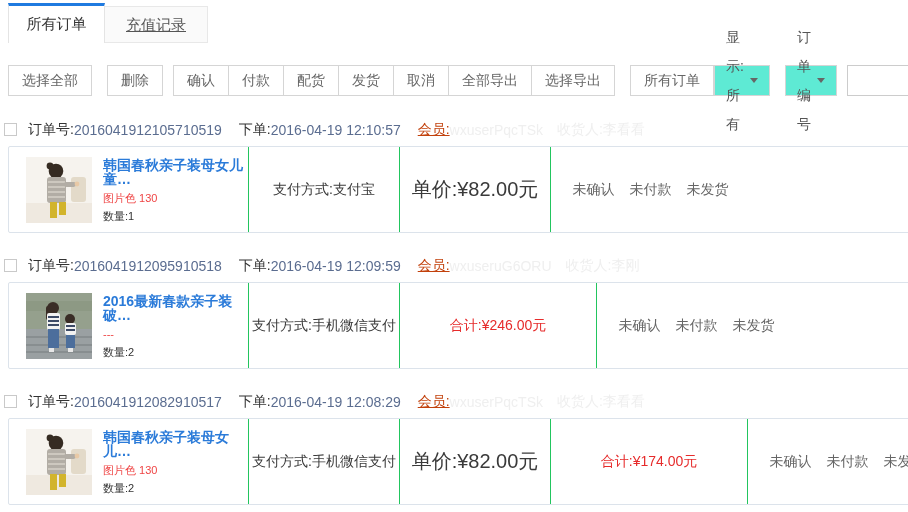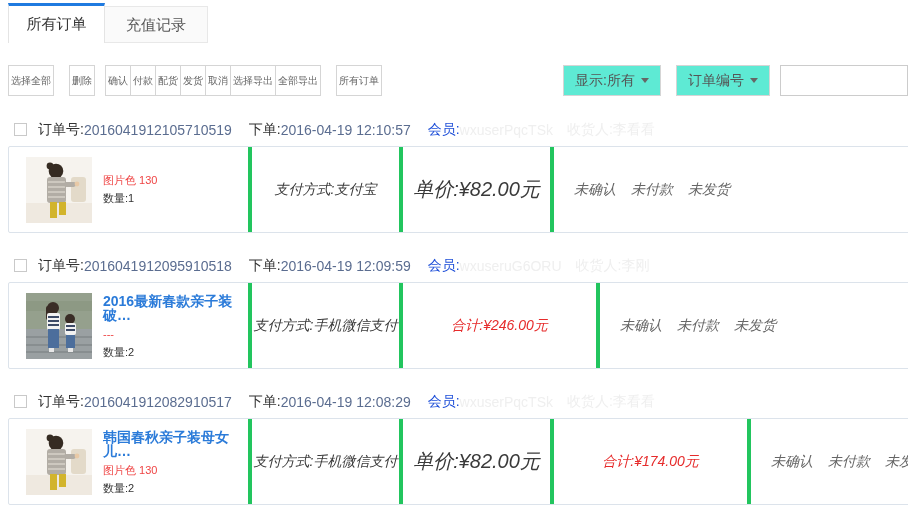--- a/index.html
+++ b/index.html
@@ -5,55 +5,55 @@
   * { margin:0; padding:0; box-sizing:border-box; }
   html,body { width:908px; height:512px; overflow:hidden; background:#fff;
     font-family:"Liberation Sans","DejaVu Sans",sans-serif; }
 
   
   .tabbar { display:flex; align-items:flex-end; padding-left:8px; height:43px; }
   .tab { text-align:center; font-size:15px; cursor:pointer; }
   .tab-active { width:97px; height:40px; line-height:36px; color:#333; background:#fff;
     border-left:1px solid #e4e4e4; border-right:1px solid #e4e4e4; border-top:3px solid #1f7ae0; }
   .tab-inactive { width:103px; height:37px; line-height:35px; color:#555; background:#fafafa;
-    border:1px solid #e8e8e8; border-left:none; }
+    border:1px solid #e8e8e8; border-left:none;text-decoration:underline; }
 
   
   .toolbar { display:flex; align-items:center; padding-left:8px; margin-top:22px; height:31px; }
-  .btn { height:31px; line-height:29px; padding:0 2px; font-size:10px; color:#666;
+  .btn { height:31px; line-height:29px; padding:0 13px; font-size:14px; color:#666;
     background:#fff; border:1px solid #d5d5d5; cursor:pointer; white-space:nowrap; }
   .btn-sep { margin-left:15px; }
   .btn-group { display:flex; margin-left:10px; }
   .btn-group .btn + .btn { margin-left:-1px; }
   .toolbar-spacer { flex:1; }
   .dropdown { display:flex; align-items:center; gap:6px; height:31px; line-height:29px;
     padding:0 11px; font-size:14px; color:#555; background:#5eead4; border:1px solid #d5d5d5; cursor:pointer; }
   .caret { width:0; height:0; border-left:4px solid transparent; border-right:4px solid transparent;
     border-top:5px solid #666; display:inline-block; }
   .search-input { height:31px; width:128px; margin-left:10px; border:1px solid #ccc;
     padding:0 8px; font-size:14px; color:#333; outline:none; }
 
   
-  .order-head { display:flex; align-items:center; padding-left:14px; height:33px; font-size:14px; }
+  .order-head { display:flex; align-items:center; padding-left:4px; height:33px; font-size:14px; }
   .oh-first { margin-top:17px; }
   .oh-next { margin-top:16px; }
   .checkbox { width:13px; height:13px; border:1px solid #c9c9c9; background:#fff;
     margin-right:11px; flex:0 0 auto; cursor:pointer; }
   .oh-label { color:#333; }
   .oh-value { color:#5b6d90; }
   .oh-gap { width:17px; }
-  .oh-member-label { color:#1d4ed8; }
+  .oh-member-label { color:#c2410c;text-decoration:underline; }
   .oh-faint { color:#efefef; }
   .oh-faint-gap { width:14px; }
 
   
   .order-card { display:flex; width:940px; height:87px; margin-left:8px;
     border:1px solid #dce3eb; border-radius:2px; background:#fff; }
   .col { display:flex; align-items:center; justify-content:center; height:100%; }
-  .col + .col { border-left:4px solid #22c55e;font-style:italic; }
+  .col + .col { border-left:1px solid #22c55e; }
   .col-product { width:239px; justify-content:flex-start; padding-left:17px; }
   .col-pay   { width:151px; font-size:14px; color:#3a3a3a; }
   .col-unit  { width:151px; font-size:20px; color:#3a3a3a; }
   .col-total { width:197px; font-size:14px; color:#e62b2b; }
   .col-status{ width:200px; gap:15px; font-size:14px; color:#666; }
 
   .thumb { width:66px; height:66px; flex:0 0 auto; }
   .p-info { margin-left:11px; line-height:1; }
   .p-title { display:block; color:#2b7bd9; font-size:14px; font-weight:bold;
     text-decoration:none; margin-bottom:7px; cursor:pointer; }
@@ -70,22 +70,22 @@
 
 <div class="toolbar">
   <button class="btn">选择全部</button>
   <button class="btn btn-sep">删除</button>
   <div class="btn-group">
     <button class="btn">确认</button>
     <button class="btn">付款</button>
     <button class="btn">配货</button>
     <button class="btn">发货</button>
     <button class="btn">取消</button>
+    <button class="btn">全部导出</button>
     <button class="btn">选择导出</button>
-    <button class="btn">全部导出</button>
   </div>
   <button class="btn btn-sep">所有订单</button>
   <div class="toolbar-spacer"></div>
   <div class="dropdown">
     <span>显示:所有</span>
     <span class="caret"></span>
   </div>
   <div class="dropdown btn-sep">
     <span>订单编号</span>
     <span class="caret"></span>
@@ -115,20 +115,21 @@
       <circle cx="24" cy="9" r="3.4" fill="#352b22"></circle>
       <circle cx="30" cy="14" r="7.3" fill="#352b22"></circle>
       <rect x="21" y="20" width="19" height="26" rx="3" fill="#b2ada5"></rect>
       <path d="M22 25h17M22 30h17M22 35h17M22 40h17" stroke="#d6d1c8" stroke-width="1.6"></path>
       <rect x="38" y="25" width="12" height="5" rx="2.4" fill="#b2ada5"></rect>
       <circle cx="51" cy="27" r="2.4" fill="#e8c9a6"></circle>
       <rect x="24" y="45" width="7" height="16" fill="#d2b42c"></rect>
       <rect x="33" y="45" width="7" height="13" fill="#d2b42c"></rect>
     </svg>
     <div class="p-info">
+      <a class="p-title">韩国春秋亲子装母女儿童…</a>
       <div class="p-spec">图片色 130</div>
       <div class="p-qty">数量:1</div>
     </div>
   </div>
   <div class="col col-pay">支付方式:支付宝</div>
   <div class="col col-unit">单价:¥82.00元</div>
   <div class="col col-status">
     <span>未确认</span>
     <span>未付款</span>
     <span>未发货</span>

